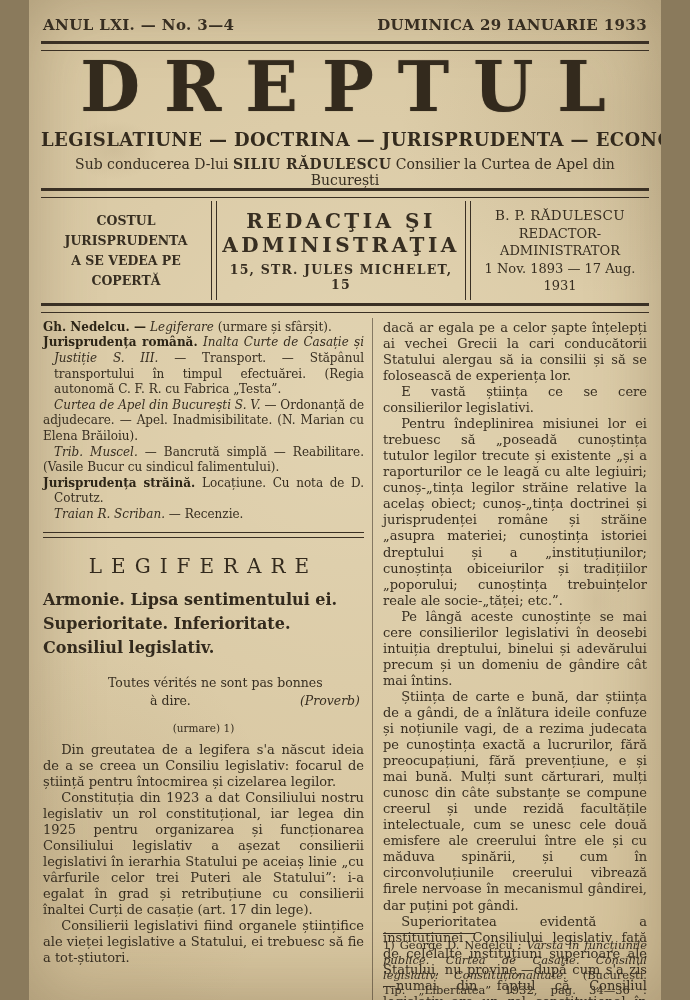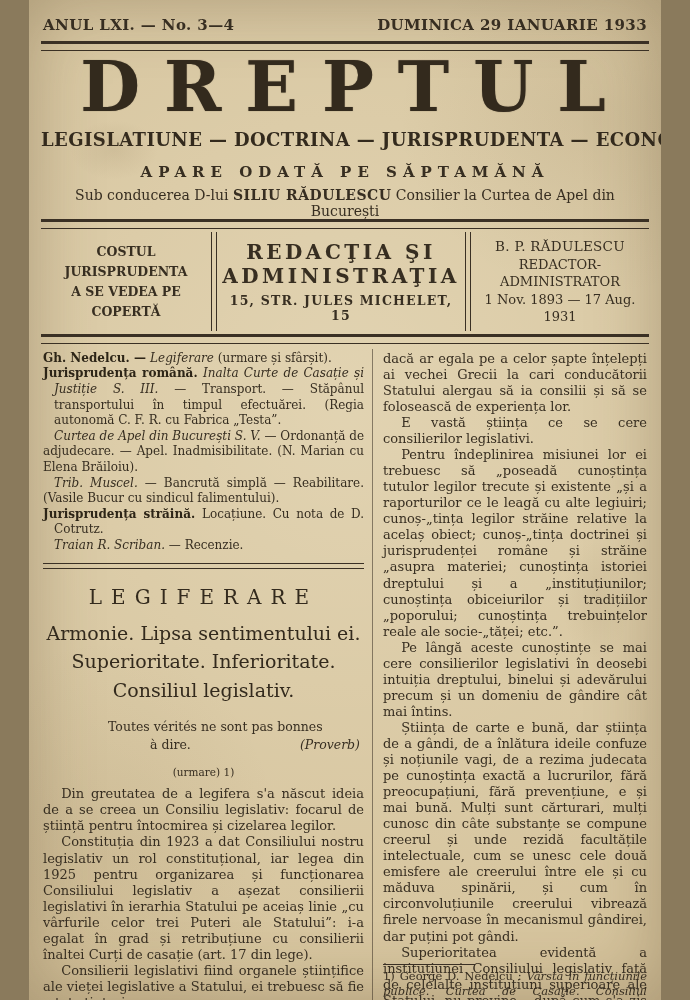--- a/index.html
+++ b/index.html
@@ -51,21 +51,21 @@
 
   .toc{font-size:12px;line-height:1.3;text-align:justify;}
   .toc p{margin:0;}
   .toc p.hang{padding-left:11px;text-indent:-11px;}
   .toc p.sub{text-indent:11px;}
   .toc b{color:#2d2517;}
 
   .toc-rule{margin:9px 0 0 0;}
 
   .article-title{text-align:center;font-size:20px;letter-spacing:9px;margin:16px 0 10px 0;color:#332a1d;}
-  .article-subtitle{text-align:center;font-weight:normal;font-size:19px;line-height:1.5;color:#332a1d;}
+  .article-subtitle{font-weight:bold;font-size:16px;line-height:1.5;color:#332a1d;}
   .epigraph{width:252px;margin:14px 4px 0 auto;font-size:12.5px;line-height:1.45;}
   .epigraph .l2{display:flex;justify-content:space-between;padding-left:42px;}
   .continuation{text-align:center;font-size:10.5px;margin:12px 0 8px 0;}
 
   .body p{margin:0;font-size:13px;line-height:1.235;text-align:justify;text-indent:1.4em;}
   .body p.noindent{text-indent:0;}
 
   .footnote{position:absolute;left:2px;right:8px;bottom:6px;font-size:11.5px;line-height:1.3;text-align:justify;}
   .col.right .footnote{left:10px;right:2px;bottom:4px;}
   .footnote:before{content:"";display:block;width:92px;border-top:1px solid #3a3024;margin-bottom:4px;}
@@ -78,21 +78,20 @@
   <div class="stain s2"></div>
 
   <div class="topline">
     <span>ANUL LXI. — No. 3—4</span>
     <span>DUMINICA 29 IANUARIE 1933</span>
   </div>
   <div class="rule-heavy"></div>
 
   <div class="masthead">DREPTUL</div>
   <div class="subtitle">LEGISLATIUNE — DOCTRINA — JURISPRUDENTA — ECONOMIA — POLITICA</div>
-  <div class="frequency">APARE ODATĂ PE SĂPTAMĂNĂ</div>
   <div class="director"><span>Sub conducerea D-lui </span><b>SILIU RĂDULESCU</b><span> Consilier la Curtea de Apel din București</span></div>
 
   <div class="rule-heavy"></div>
   <div class="infobar">
     <div class="cell left">
       <div>COSTUL JURISPRUDENTA</div>
       <div>A SE VEDEA PE COPERTĂ</div>
     </div>
     <div class="vsep"></div>
     <div class="cell center">

